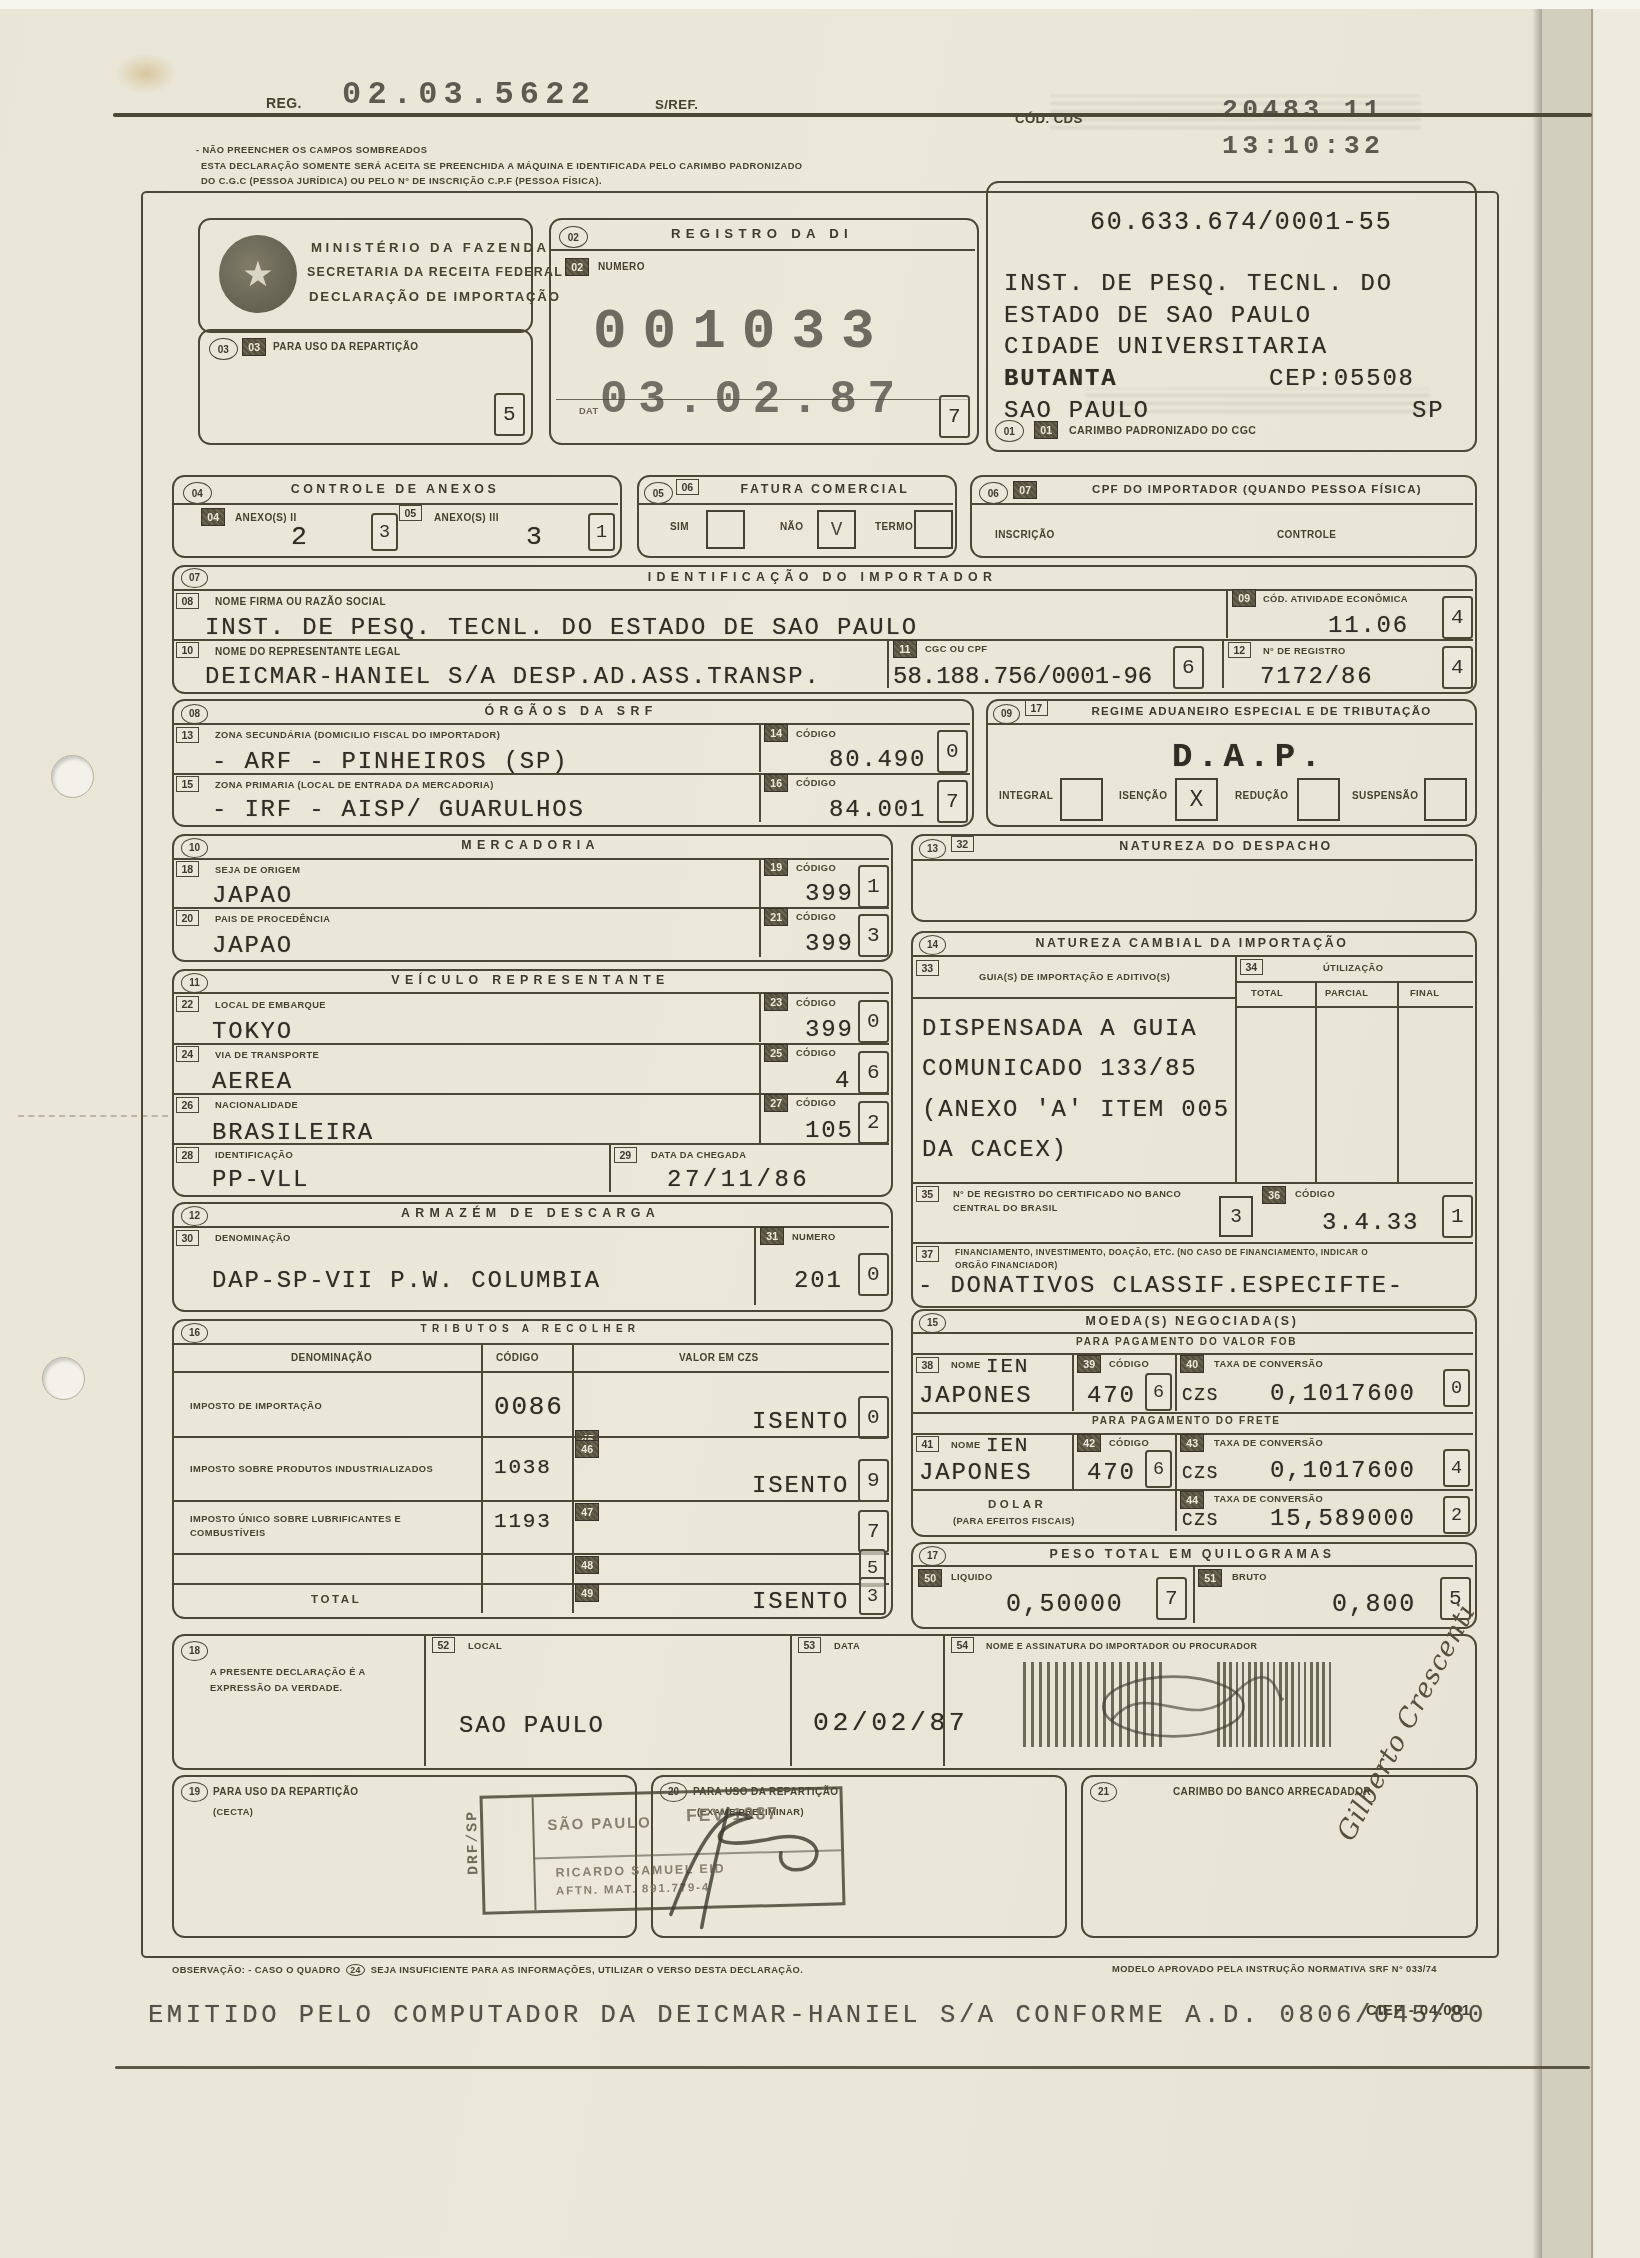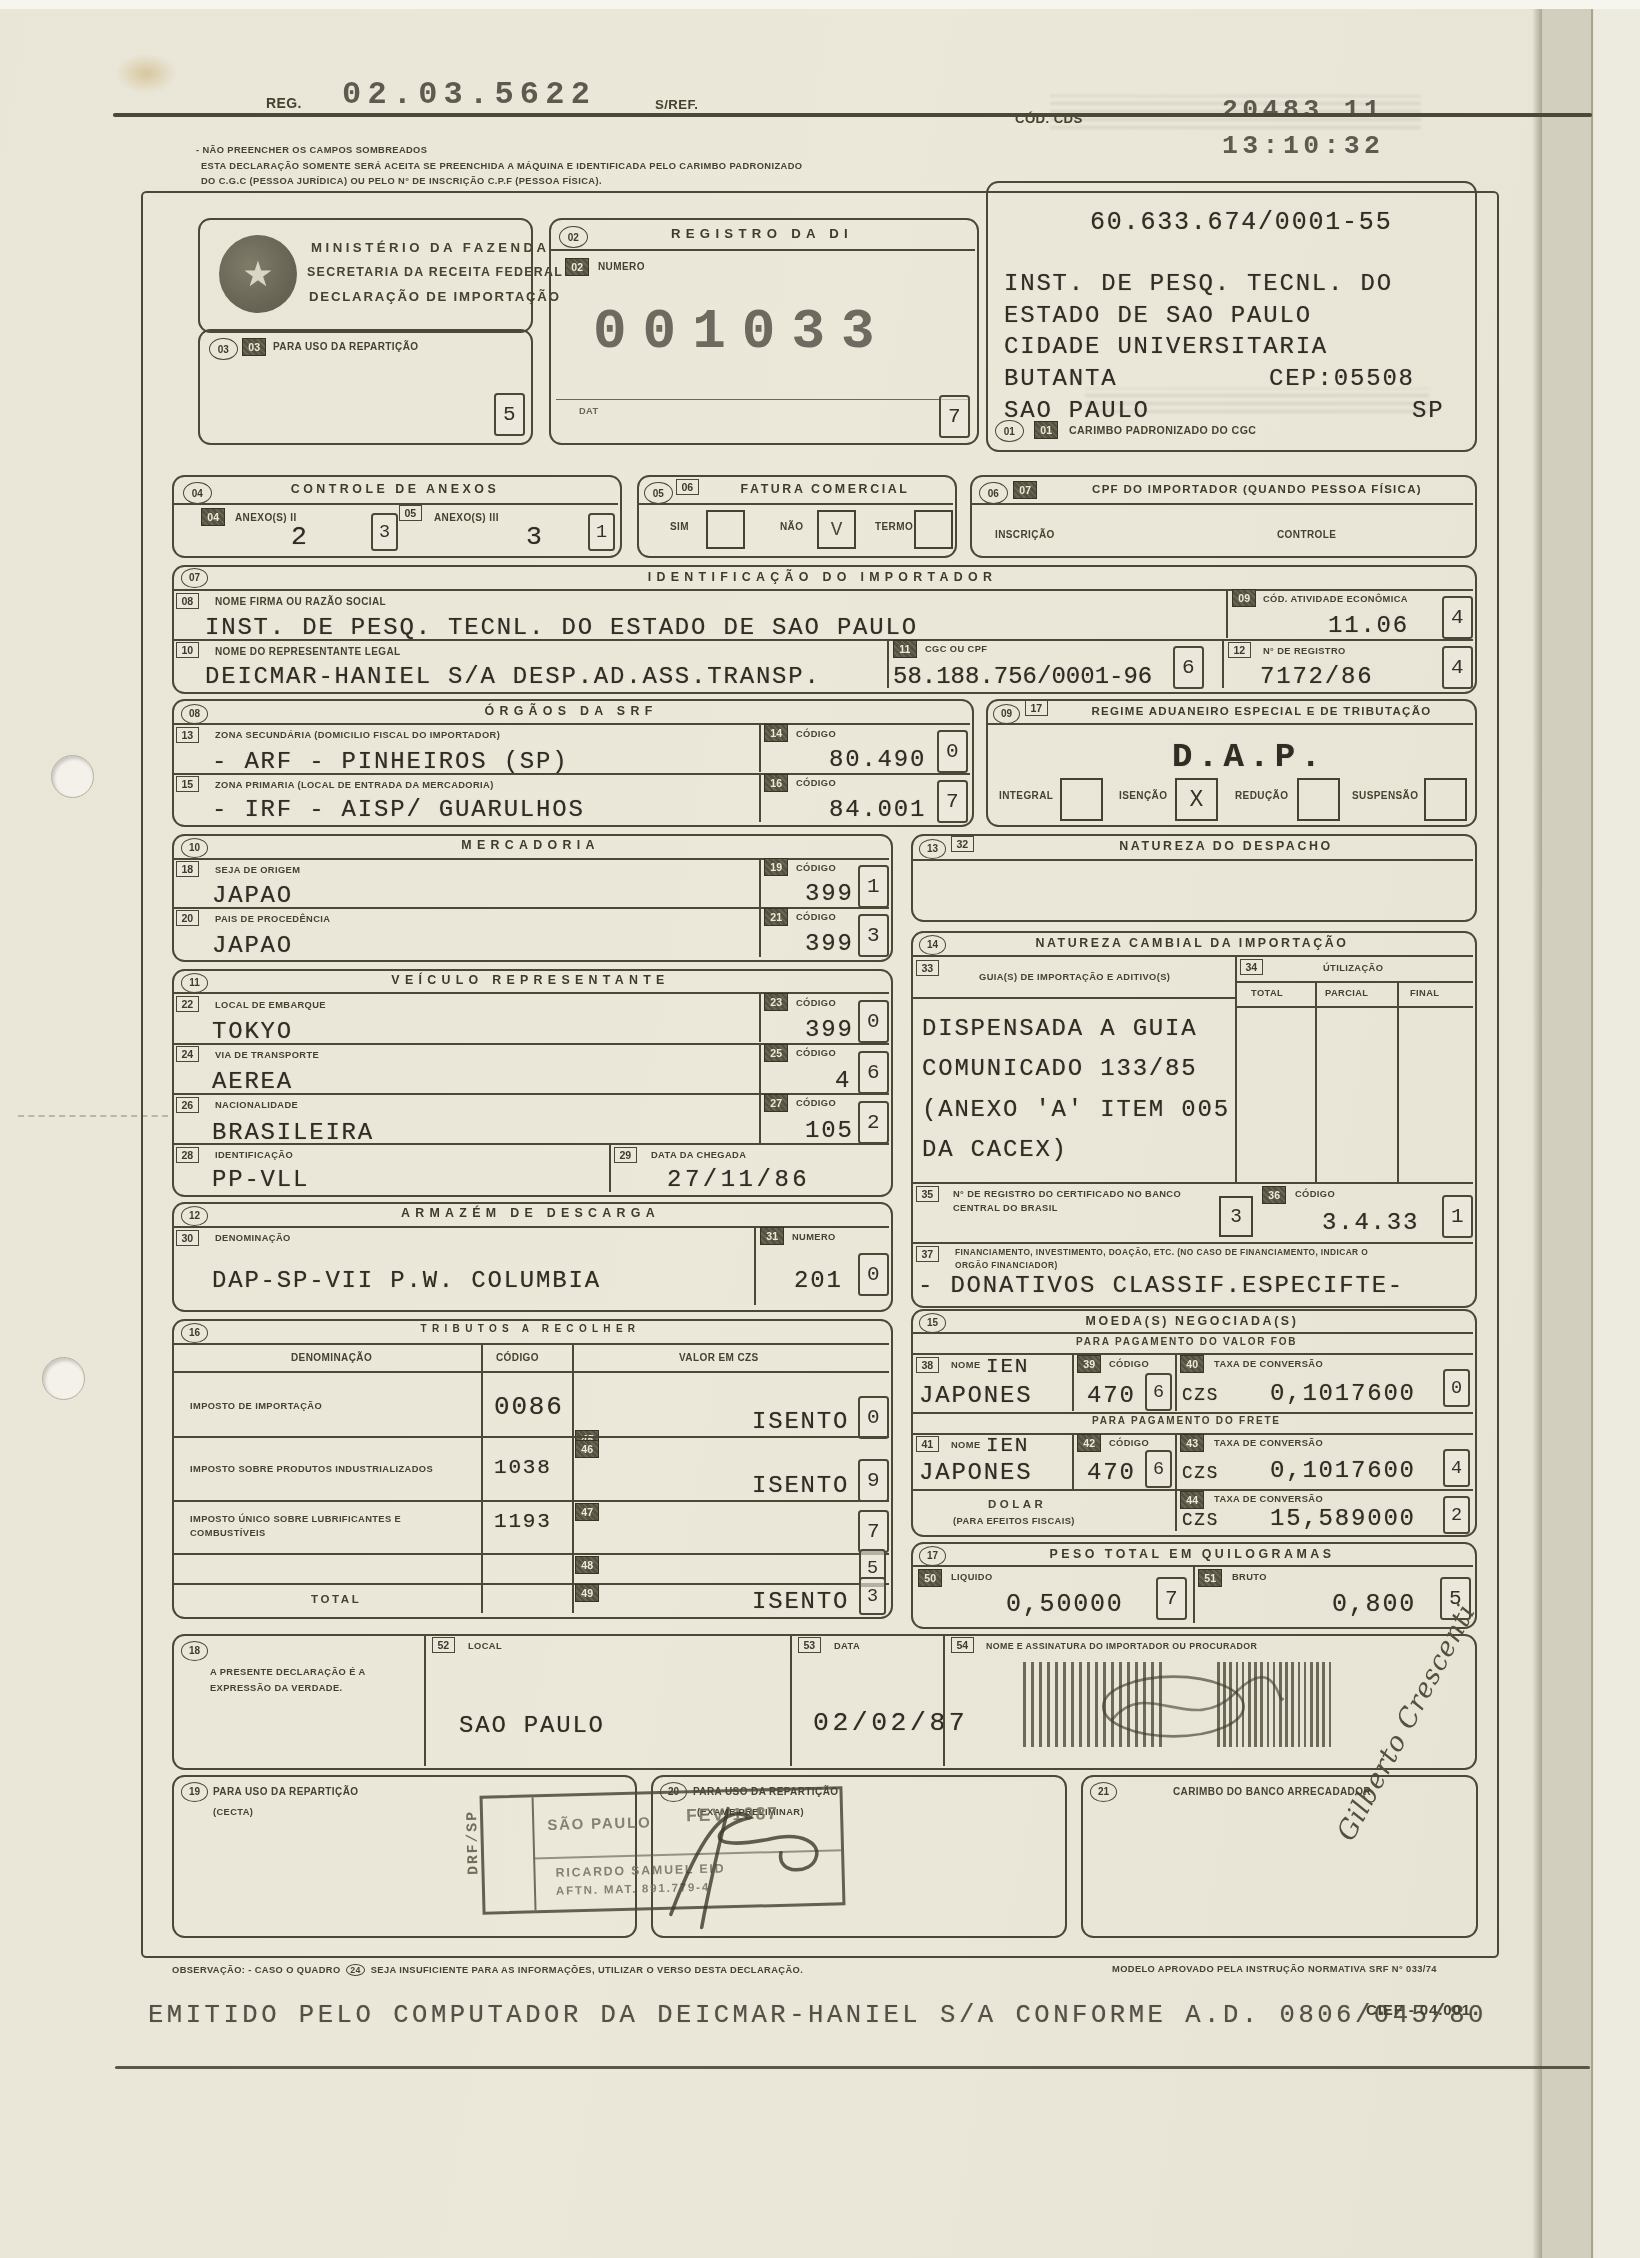--- a/index.html
+++ b/index.html
@@ -68,28 +68,29 @@
 
   <div class="box" style="left:549px;top:218px;width:426px;height:223px;"></div>
   <div class="circ" style="left:559px;top:226px;">02</div>
   <div class="t" style="left:549px;top:226px;width:426px;">REGISTRO DA DI</div>
   <div class="hline" style="left:549px;top:249px;width:426px;"></div>
   <div class="chip" style="left:565px;top:258px;">02</div>
   <div class="lbl" style="left:598px;top:261px;">NUMERO</div>
   <div class="stamped" style="left:593px;top:300px;font-size:56px;letter-spacing:16px;opacity:.78;filter:blur(0.4px);">001033</div>
   <div class="hline" style="left:556px;top:399px;width:413px;height:1.3px;opacity:.8;"></div>
   <div class="lbl sm" style="left:579px;top:406px;color:#6b675a;">DAT</div>
+  <div class="stamped" style="left:600px;top:374px;font-size:46px;letter-spacing:10.6px;opacity:.75;filter:blur(0.4px);">03.02.87</div>
   <div class="chk" style="left:939px;top:395px;">7</div>
 
   <div class="box" style="left:986px;top:181px;width:487px;height:267px;"></div>
   <div class="typed" style="left:1090px;top:208px;font-size:25px;">60.633.674/0001-55</div>
   <div class="typed" style="left:1004px;top:270px;">INST. DE PESQ. TECNL. DO</div>
   <div class="typed" style="left:1004px;top:302px;">ESTADO DE SAO PAULO</div>
   <div class="typed" style="left:1004px;top:333px;">CIDADE UNIVERSITARIA</div>
-  <div class="typed" style="left:1004px;top:365px;">BUTANTA</div>
+  <div class="typed" style="left:1004px;top:365px;font-weight:bold;">BUTANTA</div>
   <div class="typed" style="left:1269px;top:365px;">CEP:05508</div>
   <div class="typed" style="left:1004px;top:397px;">SAO PAULO</div>
   <div class="typed" style="left:1412px;top:397px;">SP</div>
   <div class="circ" style="left:995px;top:420px;">01</div>
   <div class="chip" style="left:1034px;top:421px;">01</div>
   <div class="lbl" style="left:1069px;top:424px;font-size:10.6px;">CARIMBO PADRONIZADO DO CGC</div>
 
   <div class="box" style="left:172px;top:475px;width:446px;height:79px;"></div>
   <div class="circ" style="left:183px;top:482px;">04</div>
   <div class="t" style="left:172px;top:482px;width:446px;font-size:12.4px;letter-spacing:3.5px;">CONTROLE DE ANEXOS</div>

